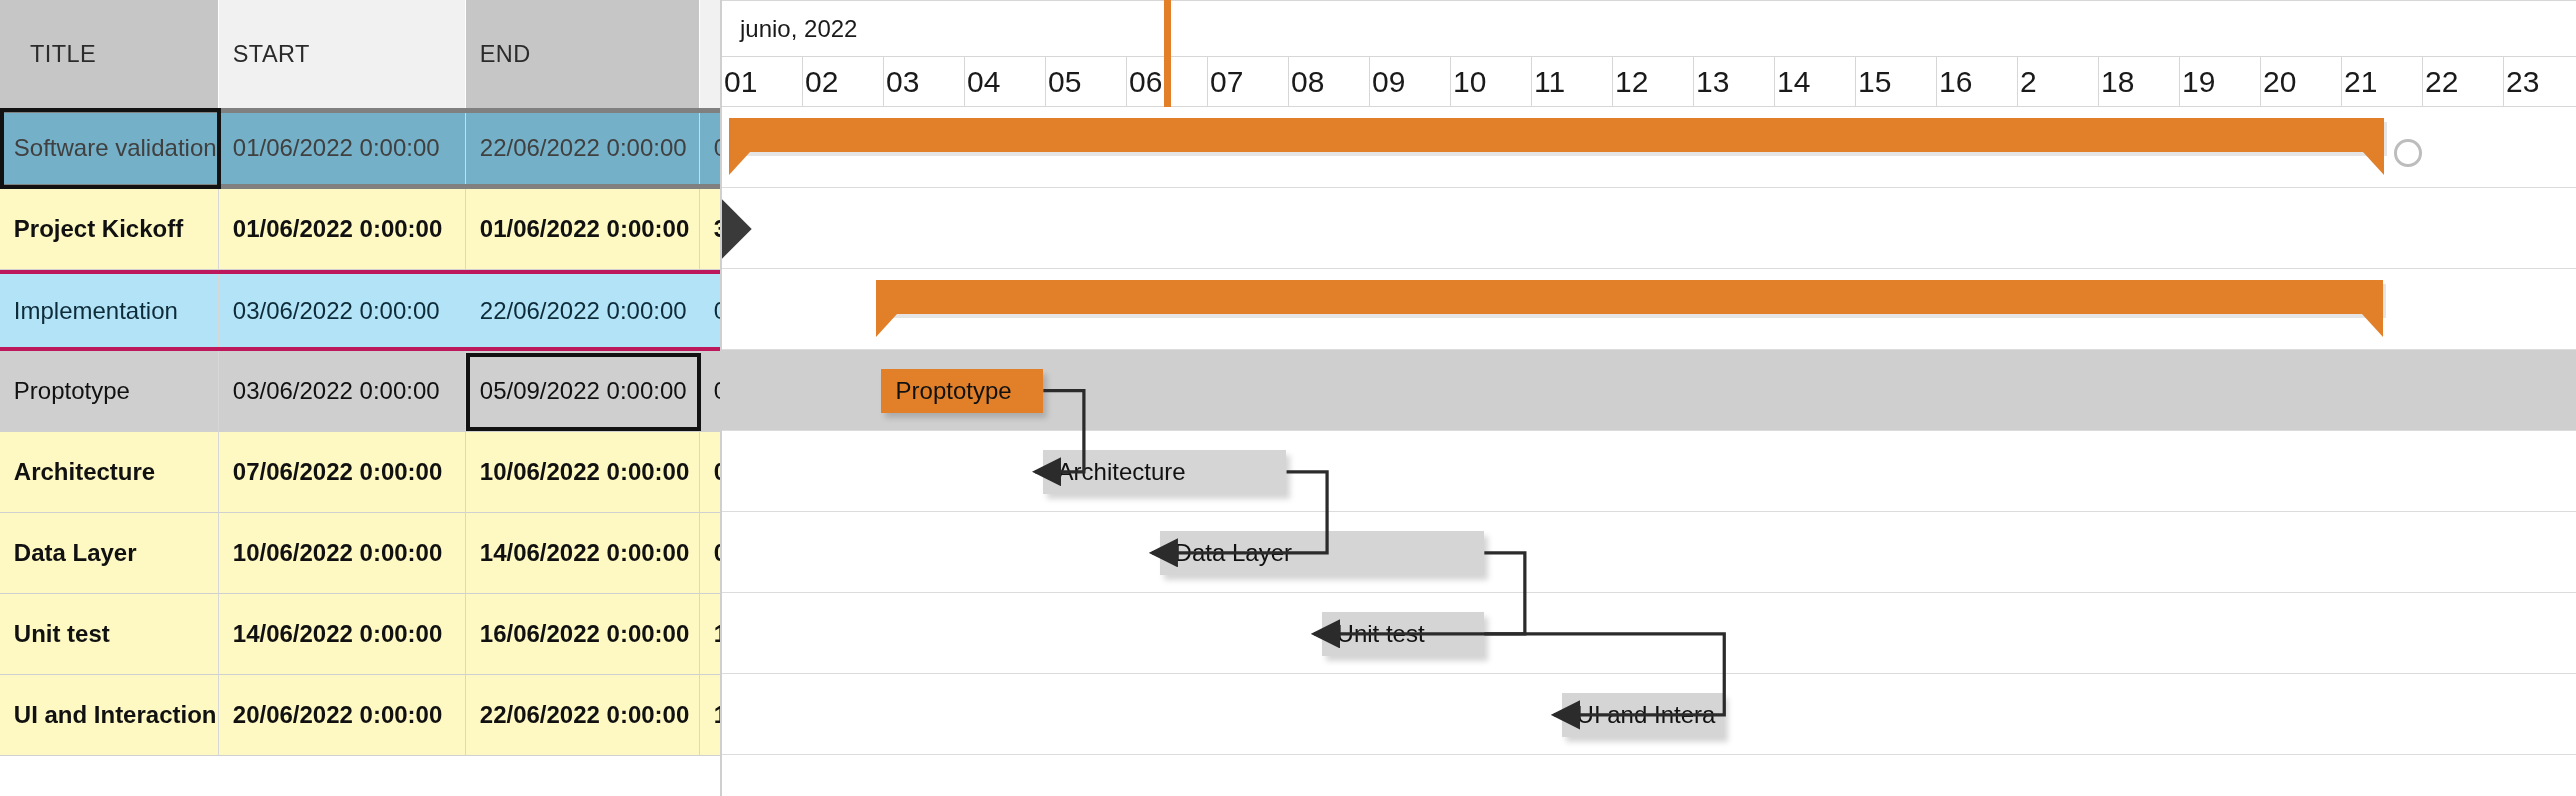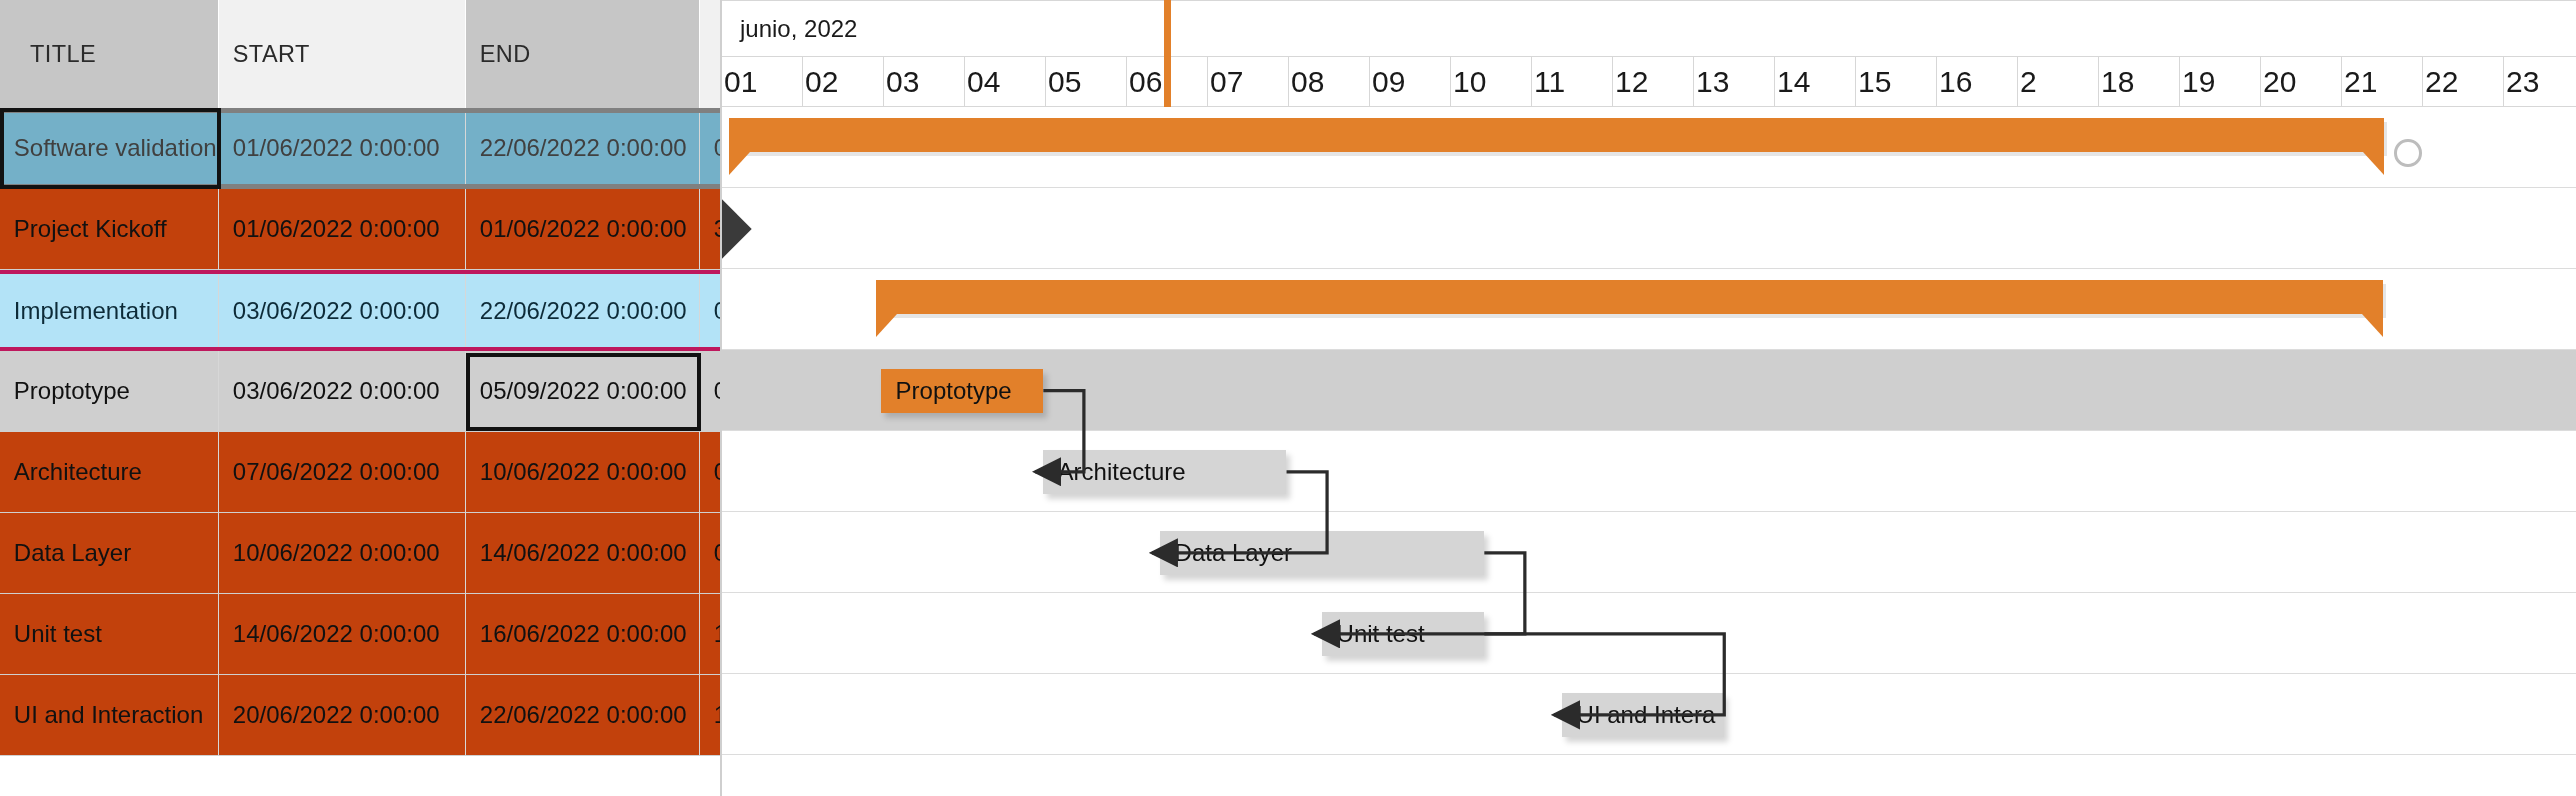--- a/index.html
+++ b/index.html
@@ -33,21 +33,21 @@
   .c-start { width:247px; }
   .c-end   { width:234px; }
   .c-extra { width:22px; border-right:none; }
 
   
   .grid-row.state-selected .gr-cell { background:#74b0c8; color:#404040; border-bottom-color:#808080; }
   .grid-row.state-selected { background:#808080; }
   .grid-row.state-light .gr-cell { background:#b3e3f7; color:#0d2b38; border-bottom-color:#a8a8a8; }
   .grid-row.state-light { background:#be185d; }
   .grid-row.state-gray .gr-cell { background:#cfcfcf; color:#111; }
-  .grid-row.state-plain .gr-cell { background:#c2410c; }
+  .grid-row.state-plain .gr-cell { background:#fef9c3;font-weight:bold; }
 
   
   .grid-row.state-selected .gr-cell { margin-top:4.9px; margin-bottom:4.9px; height:71px; border-bottom:none; }
   .grid-row.state-light .gr-cell { margin-top:4px; margin-bottom:4px; height:73px; border-bottom:none; }
 
   
   .focus-ring-title {
     position:absolute; left:0; top:0; width:221px; height:81px;
     border:4.9px solid #121212; pointer-events:none; z-index:6;
   }

